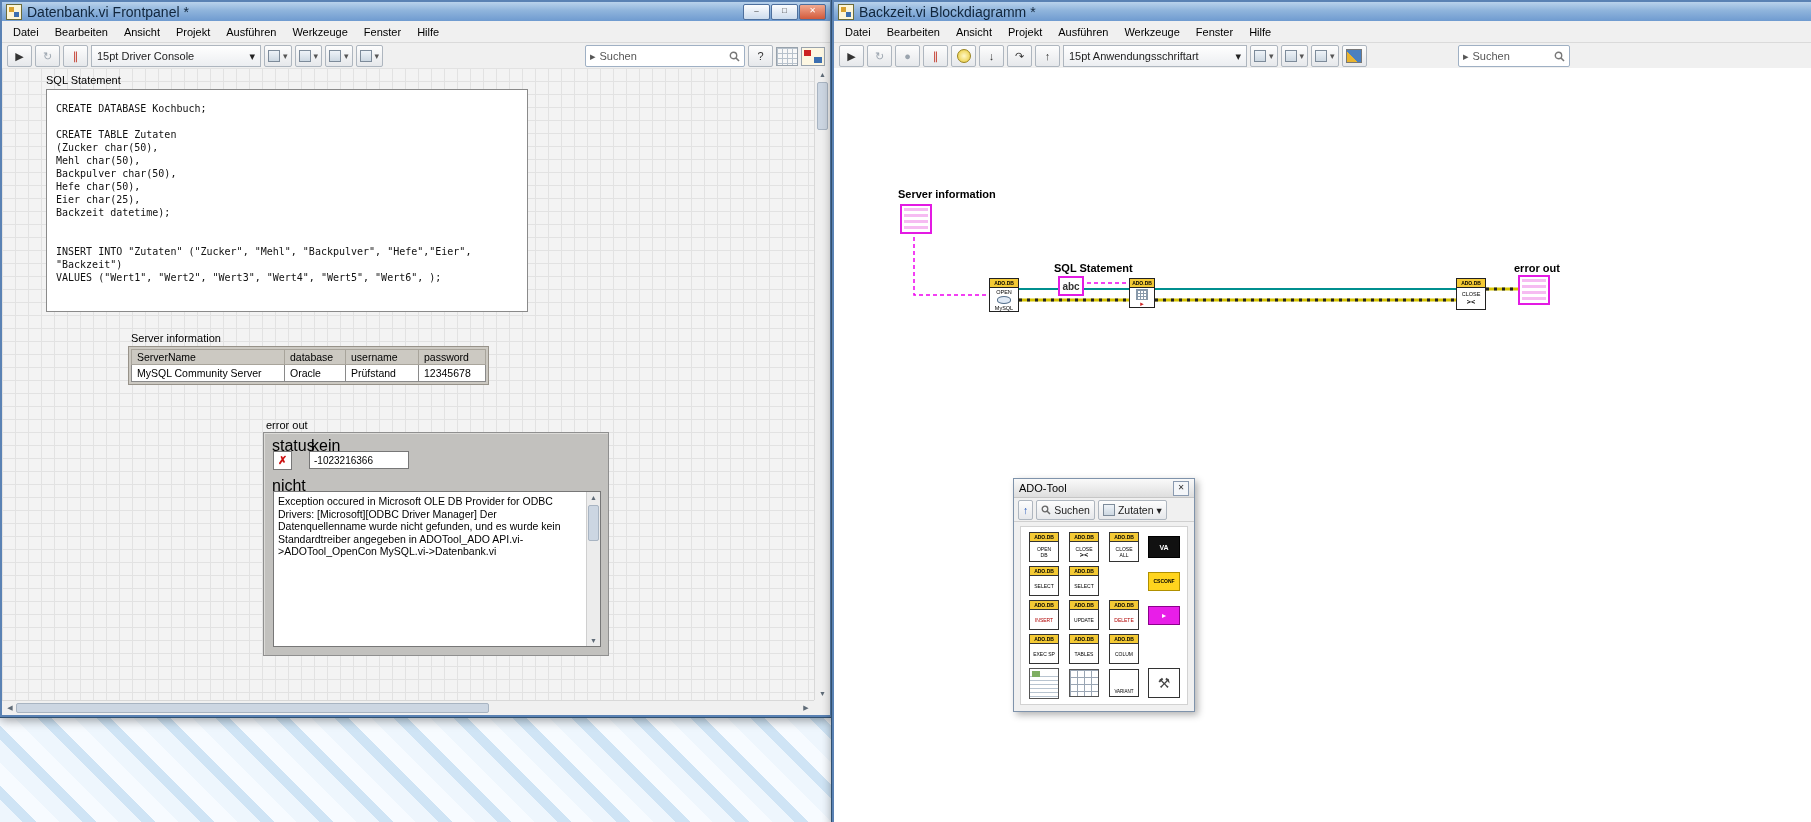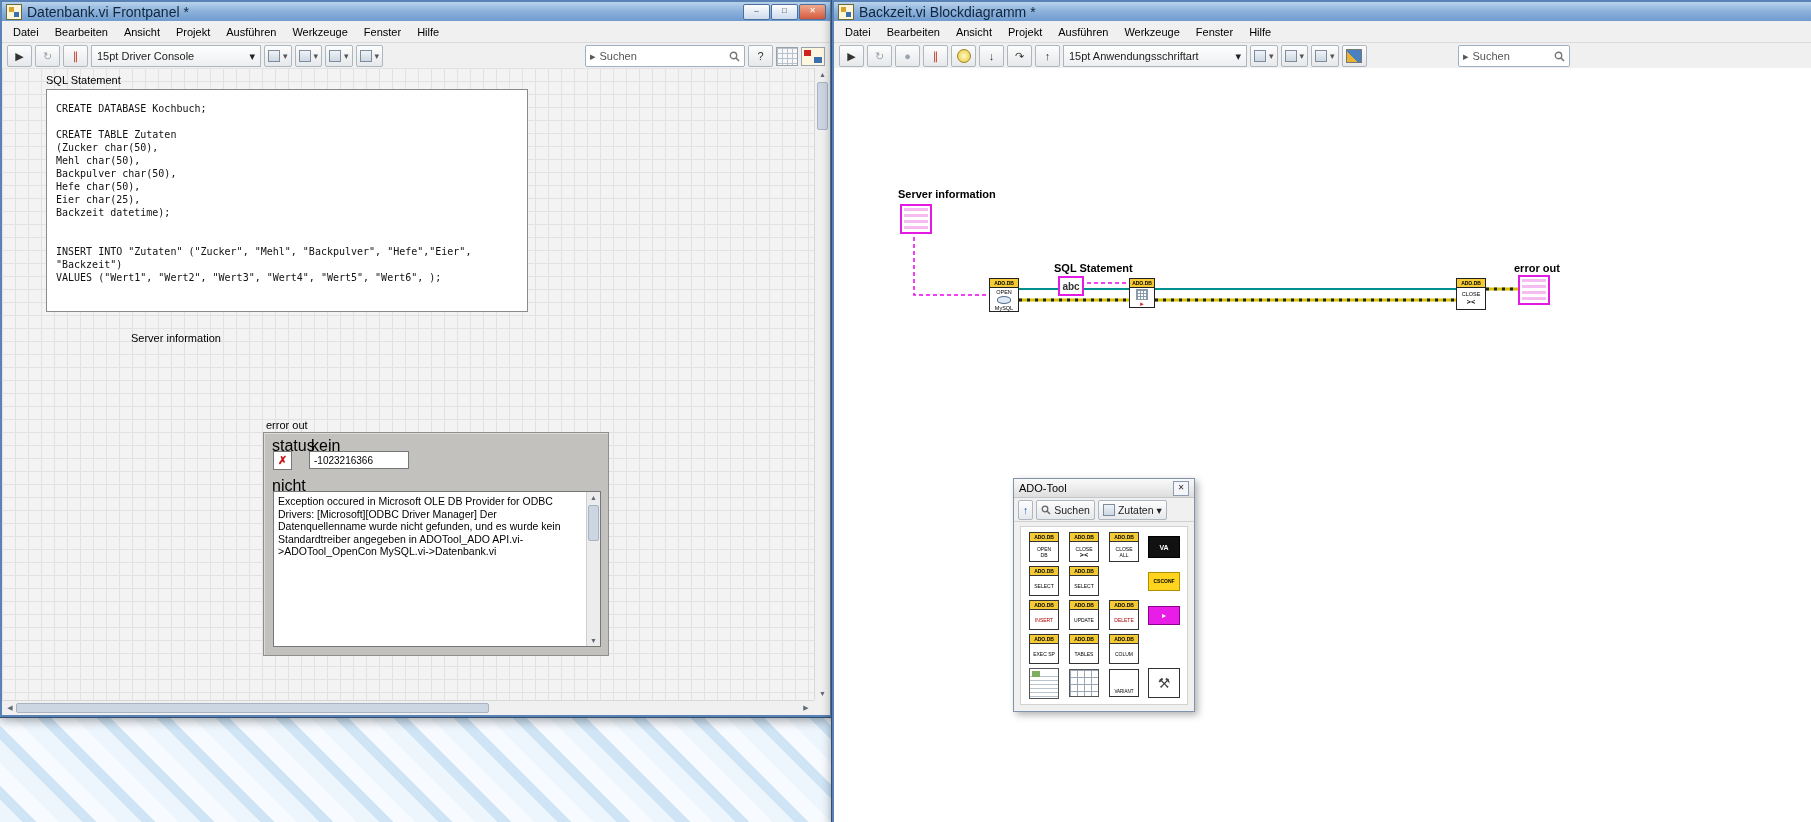--- a/index.html
+++ b/index.html
@@ -211,20 +211,38 @@
 Backpulver char(50),
 Hefe char(50),
 Eier char(25),
 Backzeit datetime);
 
 
 INSERT INTO "Zutaten" ("Zucker", "Mehl", "Backpulver", "Hefe","Eier", "Backzeit")
 VALUES ("Wert1", "Wert2", "Wert3", "Wert4", "Wert5", "Wert6", );</div>
 
       <div class="fp-label" style="left:129px;top:264px">Server information</div>
+      <div id="srv">
+        <table>
+          <tbody>
+              <tr>
+            <th style="width:142px">ServerName</th>
+            <th style="width:50px">database</th>
+            <th style="width:62px">username</th>
+            <th style="width:56px">password</th>
+          </tr>
+          <tr>
+            <td>MySQL Community Server</td>
+            <td>Oracle</td>
+            <td>Prüfstand</td>
+            <td>12345678</td>
+          </tr>
+        </tbody>
+          </table>
+      </div>
 
       <div class="fp-label" style="left:264px;top:351px">error out</div>
       <div id="err">
         <span class="err-lbl" style="left:8px;top:4px">status</span>
         <span class="err-lbl" style="left:47px;top:4px">kein</span>
         <div id="err-status">
           <span>✗</span>
         </div>
         <div id="err-code">-1023216366</div>
         <span class="err-lbl" style="left:8px;top:44px">nicht</span>

